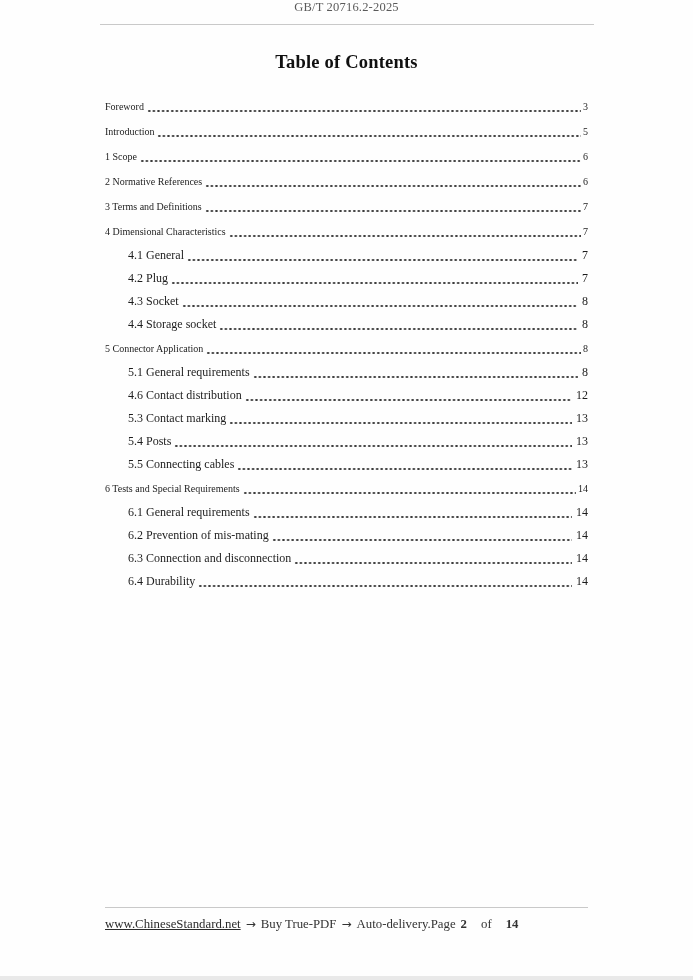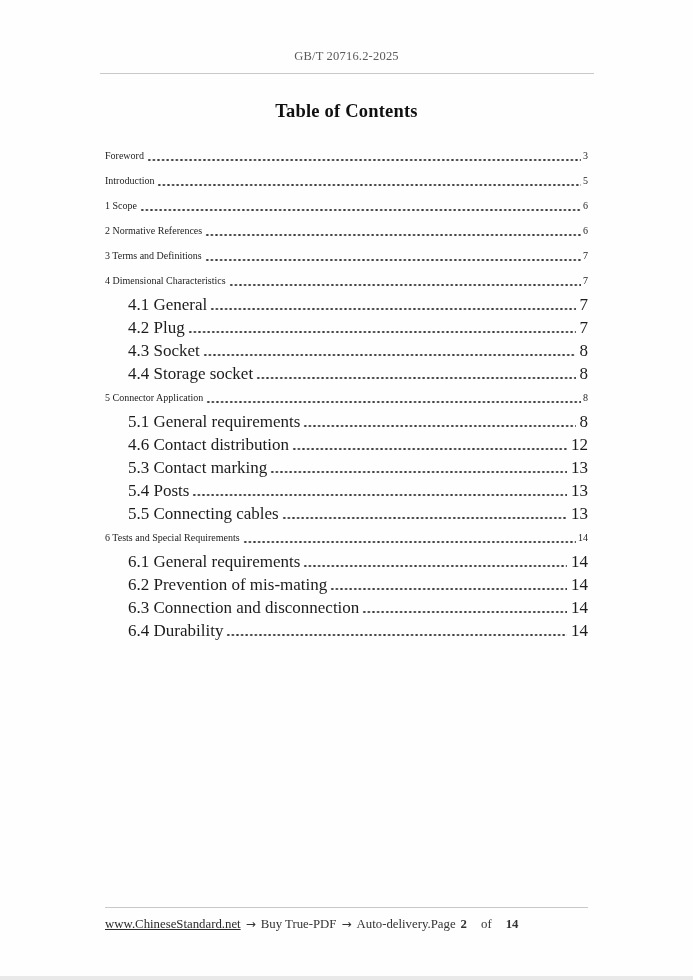--- a/index.html
+++ b/index.html
@@ -6,34 +6,34 @@
   body {
     width: 693px; height: 980px;
     background: #ffffff;
     font-family: "Liberation Serif", "DejaVu Serif", serif;
     color: #1c1c1c;
     overflow: hidden;
   }
   .doc-page { position: relative; width: 693px; height: 980px; background: #fefefe; }
 
   
-  .doc-header { padding-top: 49px; text-align: center; }
+  .doc-header { text-align: center; }
   .doc-header-text { font-size: 12.5px; color: #5a5a5a; letter-spacing: .2px; }
   .header-rule { border: none; border-top: 1px solid #c9c9c9; width: 494px; margin: 9px auto 0; }
 
   
   .toc-title {
     margin: 27px 0 0; text-align: center;
     font-size: 18.5px; font-weight: bold; color: #101010; letter-spacing: .2px;
   }
 
   
   .toc { width: 483px; margin: 21px auto 0; }
   .toc-entry { display: flex; align-items: stretch; font-size: 10px; line-height: 25px; height: 25px; color: #1c1c1c; }
-  .toc-entry.sub { padding-left: 23px; font-size: 17px; line-height: 23px; height: 23px; }
+  .toc-entry.sub { padding-left: 23px; font-size: 12px; line-height: 23px; height: 23px; }
   .toc-label { white-space: nowrap; }
   .toc-dots {
     flex: 1;
     margin: 0 2px 0 3px;
     background-image: radial-gradient(circle, #3a3a3a 1px, rgba(0,0,0,0) 1.15px);
     background-size: 4.6px 4px;
     background-repeat: repeat-x;
     background-position: left 0 bottom 6px;
   }
   .toc-entry.sub .toc-dots { background-position: left 0 bottom 5px; }

